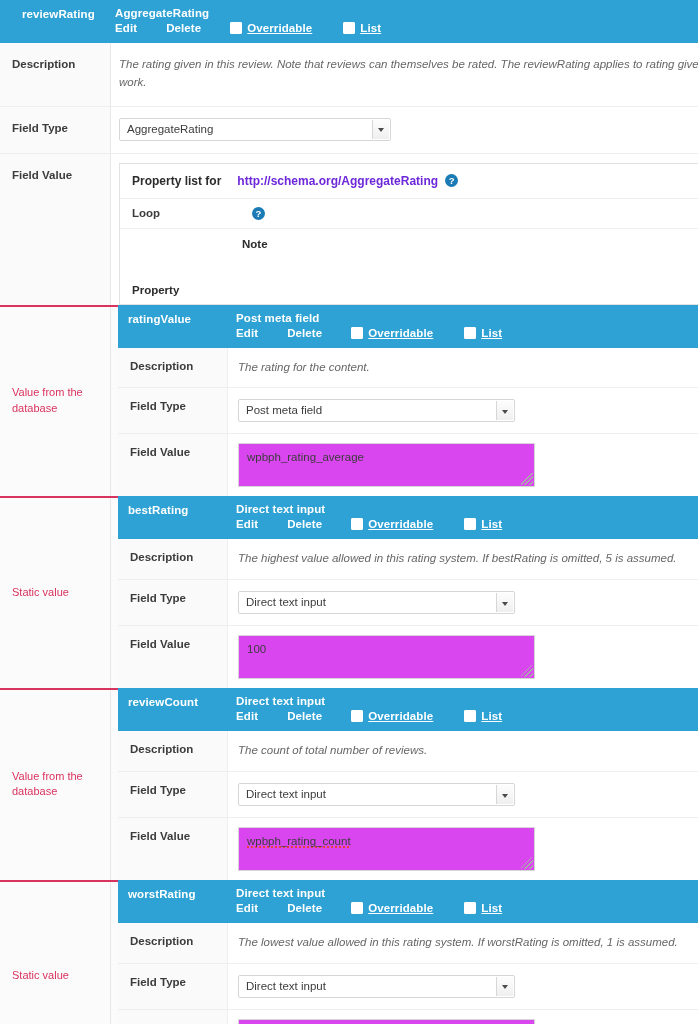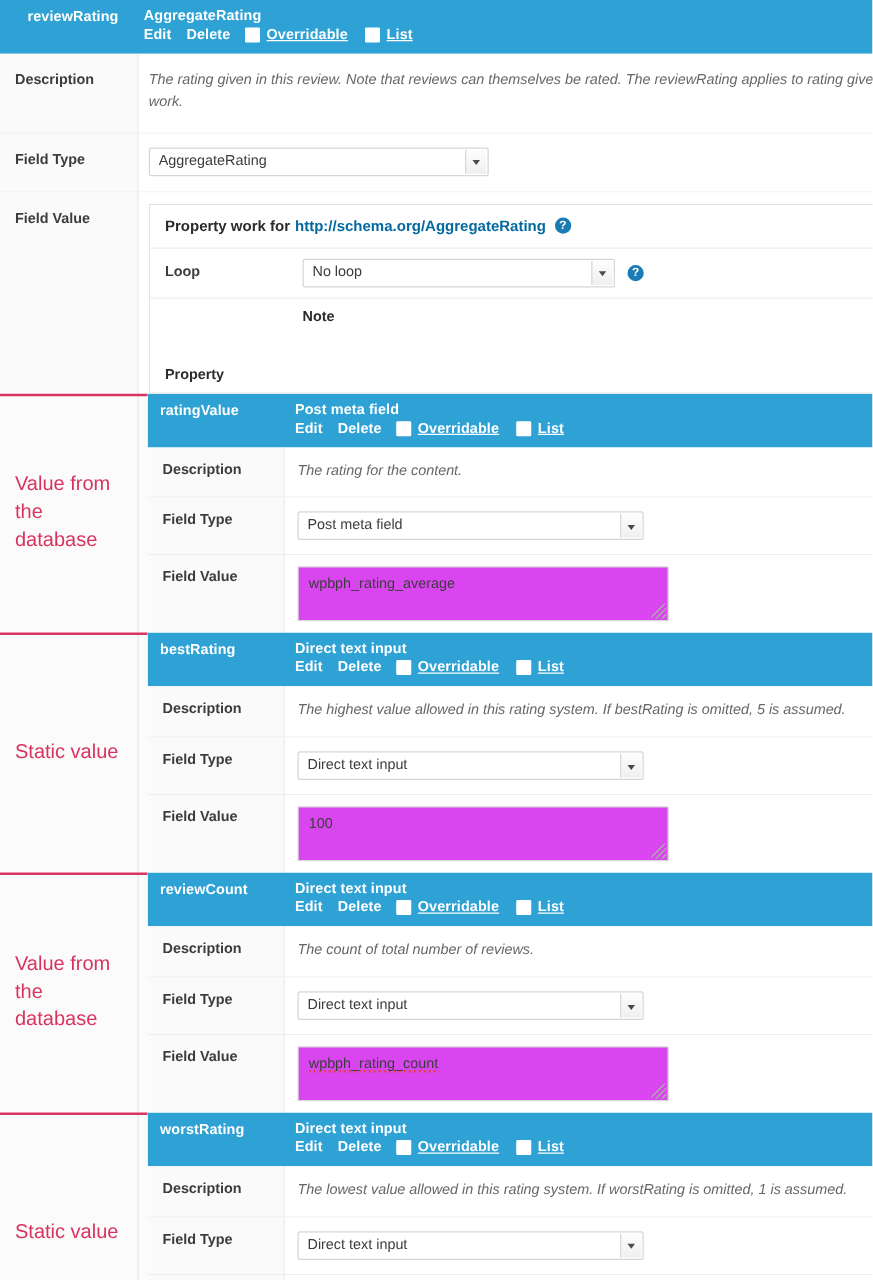--- a/index.html
+++ b/index.html
@@ -72,21 +72,21 @@
   .blue-bar .prop-type {
     font-size: 11.5px;
     font-weight: bold;
     color: #ffffff;
     margin-bottom: 3px;
     letter-spacing: .1px;
   }
   .blue-actions {
     display: flex;
     align-items: center;
-    gap: 0;
+    gap: 17px;
     font-size: 11.5px;
     font-weight: bold;
   }
   .blue-actions a {
     color: #ffffff;
     text-decoration: none;
     margin-right: 12px;
     letter-spacing: .1px;
   }
   .cb {
@@ -207,24 +207,24 @@
     padding: 10px 12px 10px 12px;
     font-size: 12px;
     font-weight: bold;
     color: #2c2c2c;
     border-bottom: 1px solid #eeeeee;
     display: flex;
     align-items: center;
     white-space: nowrap;
   }
   .panel-head a {
-    color: #0369a1;
+    color: #6d28d9;
     text-decoration: none;
     font-weight: bold;
-    margin-left: 4px;
+    margin-left: 16px;
   }
   .help {
     display: inline-block;
     width: 13px; height: 13px;
     border-radius: 50%;
     background: #1b7bb5;
     color: #ffffff;
     font-size: 9.5px;
     font-weight: bold;
     text-align: center;
@@ -295,21 +295,21 @@
     width: 111px;
     background: #fbfbfb;
     border-right: 1px solid #e8e8e8;
     height: 100%;
     display: flex;
     align-items: center;
     padding: 0 10px 0 12px;
   }
   .annot-text {
     color: #d9335f;
-    font-size: 16px;
+    font-size: 11px;
     line-height: 1.4;
   }
   .annot-body { flex: 1; min-width: 0; }
 
   .red-line {
     position: absolute;
     left: 0;
     width: 118px;
     height: 2px;
     background: #d9335f;
@@ -363,31 +363,27 @@
     </div>
   </div>
 
   <div class="row">
     <div class="lbl-col" style="padding-top:14px;">Field Value</div>
     <div class="val-col" style="padding:9px 0 0 8px;">
       <div class="clip">
         <div class="panel inner-wide">
 
           <div class="panel-head">
-            <span>Property work for</span>
+            <span>Property list for</span>
             <a href="#">http://schema.org/AggregateRating</a>
             <span class="help">?</span>
           </div>
 
           <div class="loop-row">
             <div class="k">Loop</div>
-            <div class="select select-loop">
-              <span>No loop</span>
-              <span class="arrow-box"></span>
-            </div>
             <span class="help" style="margin-left:10px;">?</span>
           </div>
 
           <div class="col-head">
             <div class="c1">Property</div>
             <div>Note</div>
           </div>
 
         </div>
       </div>

